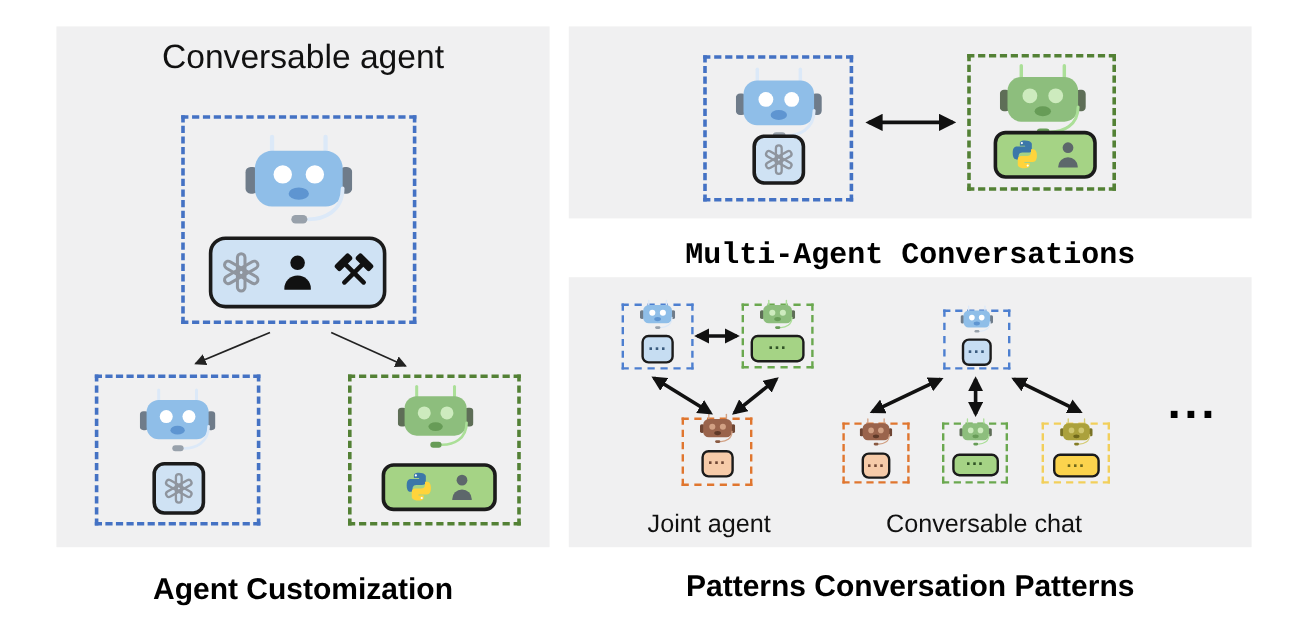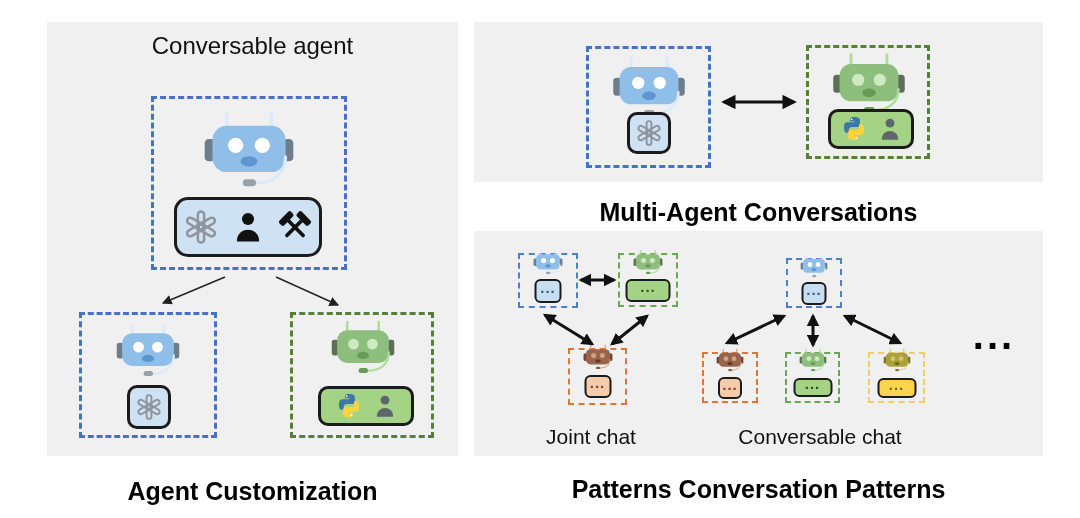--- a/index.html
+++ b/index.html
@@ -6,24 +6,24 @@
   .canvas{
     position:relative;width:1080px;height:518px;background:#ffffff;
     font-family:"Liberation Sans", sans-serif;color:#000;overflow:hidden;
   }
   .panel{position:absolute;background:#f0f0f1;}
   #panel-left{left:47px;top:22px;width:411px;height:434px;}
   #panel-topright{left:474px;top:22px;width:569px;height:160px;}
   #panel-botright{left:474px;top:231px;width:569px;height:225px;}
 
   .title{position:absolute;left:0;top:10px;width:100%;text-align:center;
-         font-size:24px;font-weight:400;color:#111;}
+         font-size:28px;font-weight:400;color:#111;}
   .caption{position:absolute;text-align:center;font-size:25px;font-weight:700;color:#000;}
   #cap-left{left:47px;top:477px;width:411px;}
-  #cap-topright{left:474px;top:198px;width:569px;}
+  #cap-topright{left:474px;top:198px;width:569px;font-family:Liberation Mono, monospace;}
   #cap-botright{left:474px;top:475px;width:569px;}
 
   .sub-label{position:absolute;text-align:center;font-size:21px;font-weight:500;color:#111;}
 
   
   .dash{position:absolute;box-sizing:border-box;}
   .d-blue{border:3px dashed #4472c4;}
   .d-green{border:3px dashed #538135;}
   .d2-blue{border:2px dashed #4d7fd0;}
   .d2-green{border:2px dashed #6aa84f;}
@@ -283,20 +283,20 @@
         </marker>
       </defs>
       <line x1="107" y1="49" x2="140" y2="49" stroke="#111" stroke-width="3" marker-start="url(#pat-head)" marker-end="url(#pat-head)"></line>
       <line x1="71" y1="84" x2="118" y2="113" stroke="#111" stroke-width="3" marker-start="url(#pat-head)" marker-end="url(#pat-head)"></line>
       <line x1="173" y1="85" x2="138" y2="113" stroke="#111" stroke-width="3" marker-start="url(#pat-head)" marker-end="url(#pat-head)"></line>
       <line x1="253" y1="112" x2="310" y2="85" stroke="#111" stroke-width="3" marker-start="url(#pat-head)" marker-end="url(#pat-head)"></line>
       <line x1="339" y1="85" x2="339" y2="114" stroke="#111" stroke-width="3" marker-start="url(#pat-head)" marker-end="url(#pat-head)"></line>
       <line x1="371" y1="85" x2="426" y2="112" stroke="#111" stroke-width="3" marker-start="url(#pat-head)" marker-end="url(#pat-head)"></line>
     </svg>
 
-    <div class="sub-label" style="left:37px;top:194px;width:160px;">Joint chat</div>
+    <div class="sub-label" style="left:37px;top:194px;width:160px;">Joint agent</div>
     <div class="sub-label" style="left:246px;top:194px;width:200px;">Conversable chat</div>
 
     <div class="ellipsis">...</div>
   </section>
   <div class="caption" id="cap-botright">Patterns Conversation Patterns</div>
 
 </div>
 
 </body></html>

